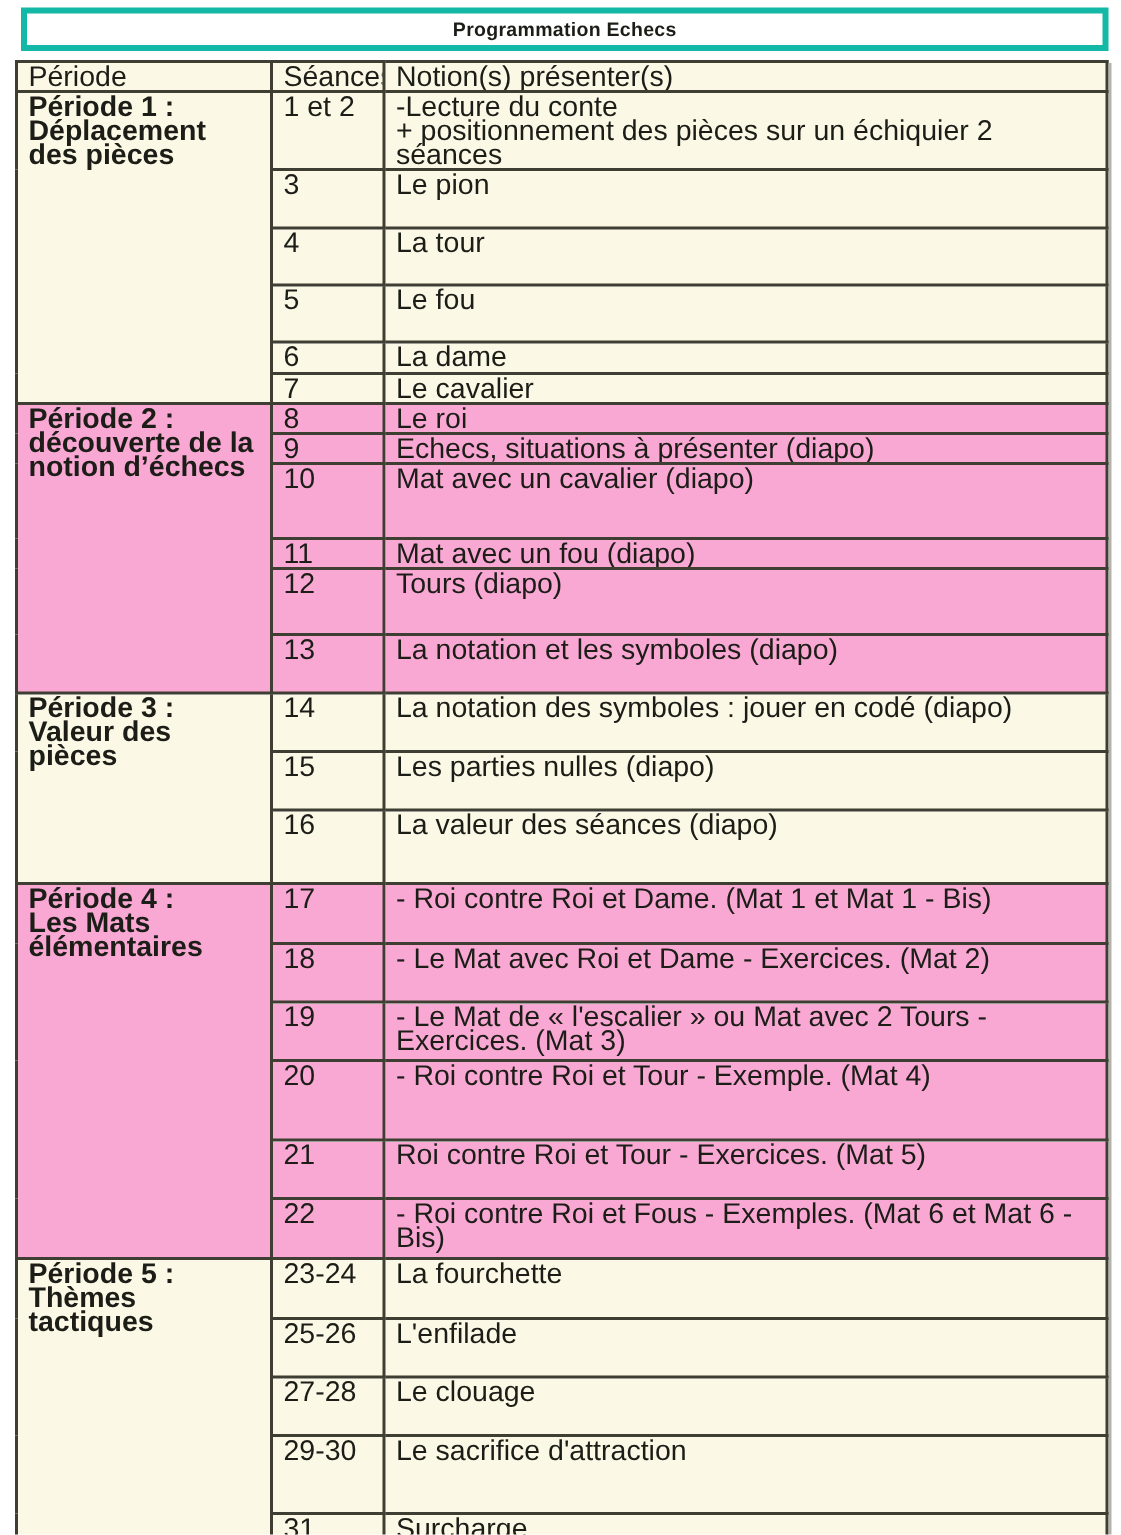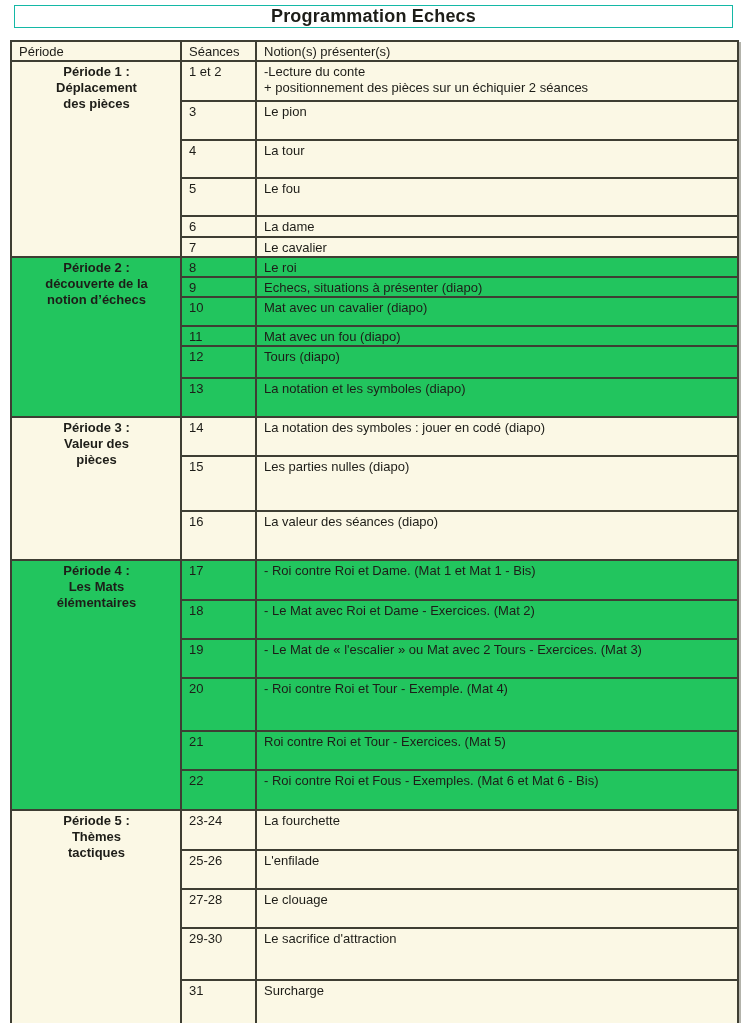--- a/index.html
+++ b/index.html
@@ -8,56 +8,55 @@
     background: #ffffff;
     font-family: "Liberation Sans", sans-serif;
     color: #1d1d18;
     position: relative;
     overflow: hidden;
   }
   .title-box {
     position: absolute;
     left: 14px; top: 5px;
     width: 717px; height: 21px;
-    border: 1px solid #14b8a6;
+    border: 4px solid #14b8a6;
     background: #ffffff;
     display: flex; align-items: center; justify-content: center;
     font-weight: bold;
-    font-size: 18px;
+    font-size: 13px;
     letter-spacing: 0.2px;
   }
   table.prog-table {
     position: absolute;
     left: 10px; top: 40px;
     border-collapse: collapse;
     table-layout: fixed;
     width: 727px;
     box-shadow: 2px 2px 0 #b3b3ab;
   }
   table.prog-table td {
     border: 2px solid #3e3e33;
     vertical-align: top;
     padding: 2px 6px 0 7px;
-    font-size: 13px;
+    font-size: 19px;
     line-height: 16px;
     overflow: hidden;
     white-space: pre-line;
   }
   td.header-cell { font-weight: normal; }
   td.period-cell {
     vertical-align: middle;
-    text-align: center;
     font-weight: bold;
     font-size: 19px;
     line-height: 29px;
     padding: 0 4px;
     white-space: pre-line;
   }
   .bg-cream { background: #fbf8e5; }
-  .bg-yellow { background: #22c55e; }
+  .bg-yellow { background: #f9a8d4; }
 </style>
 </head>
 <body>
 
 <div class="title-box">
   <span>Programmation Echecs</span>
 </div>
 
 <table class="prog-table">
   <colgroup>
@@ -106,45 +105,45 @@
     <td class="period-cell bg-yellow" rowspan="6">Période 2 :
 découverte de la
 notion d’échecs</td>
     <td class="bg-yellow">8</td>
     <td class="bg-yellow">Le roi</td>
   </tr>
   <tr style="height:20px">
     <td class="bg-yellow">9</td>
     <td class="bg-yellow">Echecs, situations à présenter (diapo)</td>
   </tr>
-  <tr style="height:29px">
+  <tr style="height:50px">
     <td class="bg-yellow">10</td>
     <td class="bg-yellow">Mat avec un cavalier (diapo)</td>
   </tr>
   <tr style="height:20px">
     <td class="bg-yellow">11</td>
     <td class="bg-yellow">Mat avec un fou (diapo)</td>
   </tr>
-  <tr style="height:32px">
+  <tr style="height:44px">
     <td class="bg-yellow">12</td>
     <td class="bg-yellow">Tours (diapo)</td>
   </tr>
   <tr style="height:39px">
     <td class="bg-yellow">13</td>
     <td class="bg-yellow">La notation et les symboles (diapo)</td>
   </tr>
 
   <tr style="height:39px">
     <td class="period-cell bg-cream" rowspan="3">Période 3 :
 Valeur des
 pièces</td>
     <td class="bg-cream">14</td>
     <td class="bg-cream">La notation des symboles : jouer en codé (diapo)</td>
   </tr>
-  <tr style="height:55px">
+  <tr style="height:39px">
     <td class="bg-cream">15</td>
     <td class="bg-cream">Les parties nulles (diapo)</td>
   </tr>
   <tr style="height:49px">
     <td class="bg-cream">16</td>
     <td class="bg-cream">La valeur des séances (diapo)</td>
   </tr>
 
   <tr style="height:40px">
     <td class="period-cell bg-yellow" rowspan="6">Période 4 :

